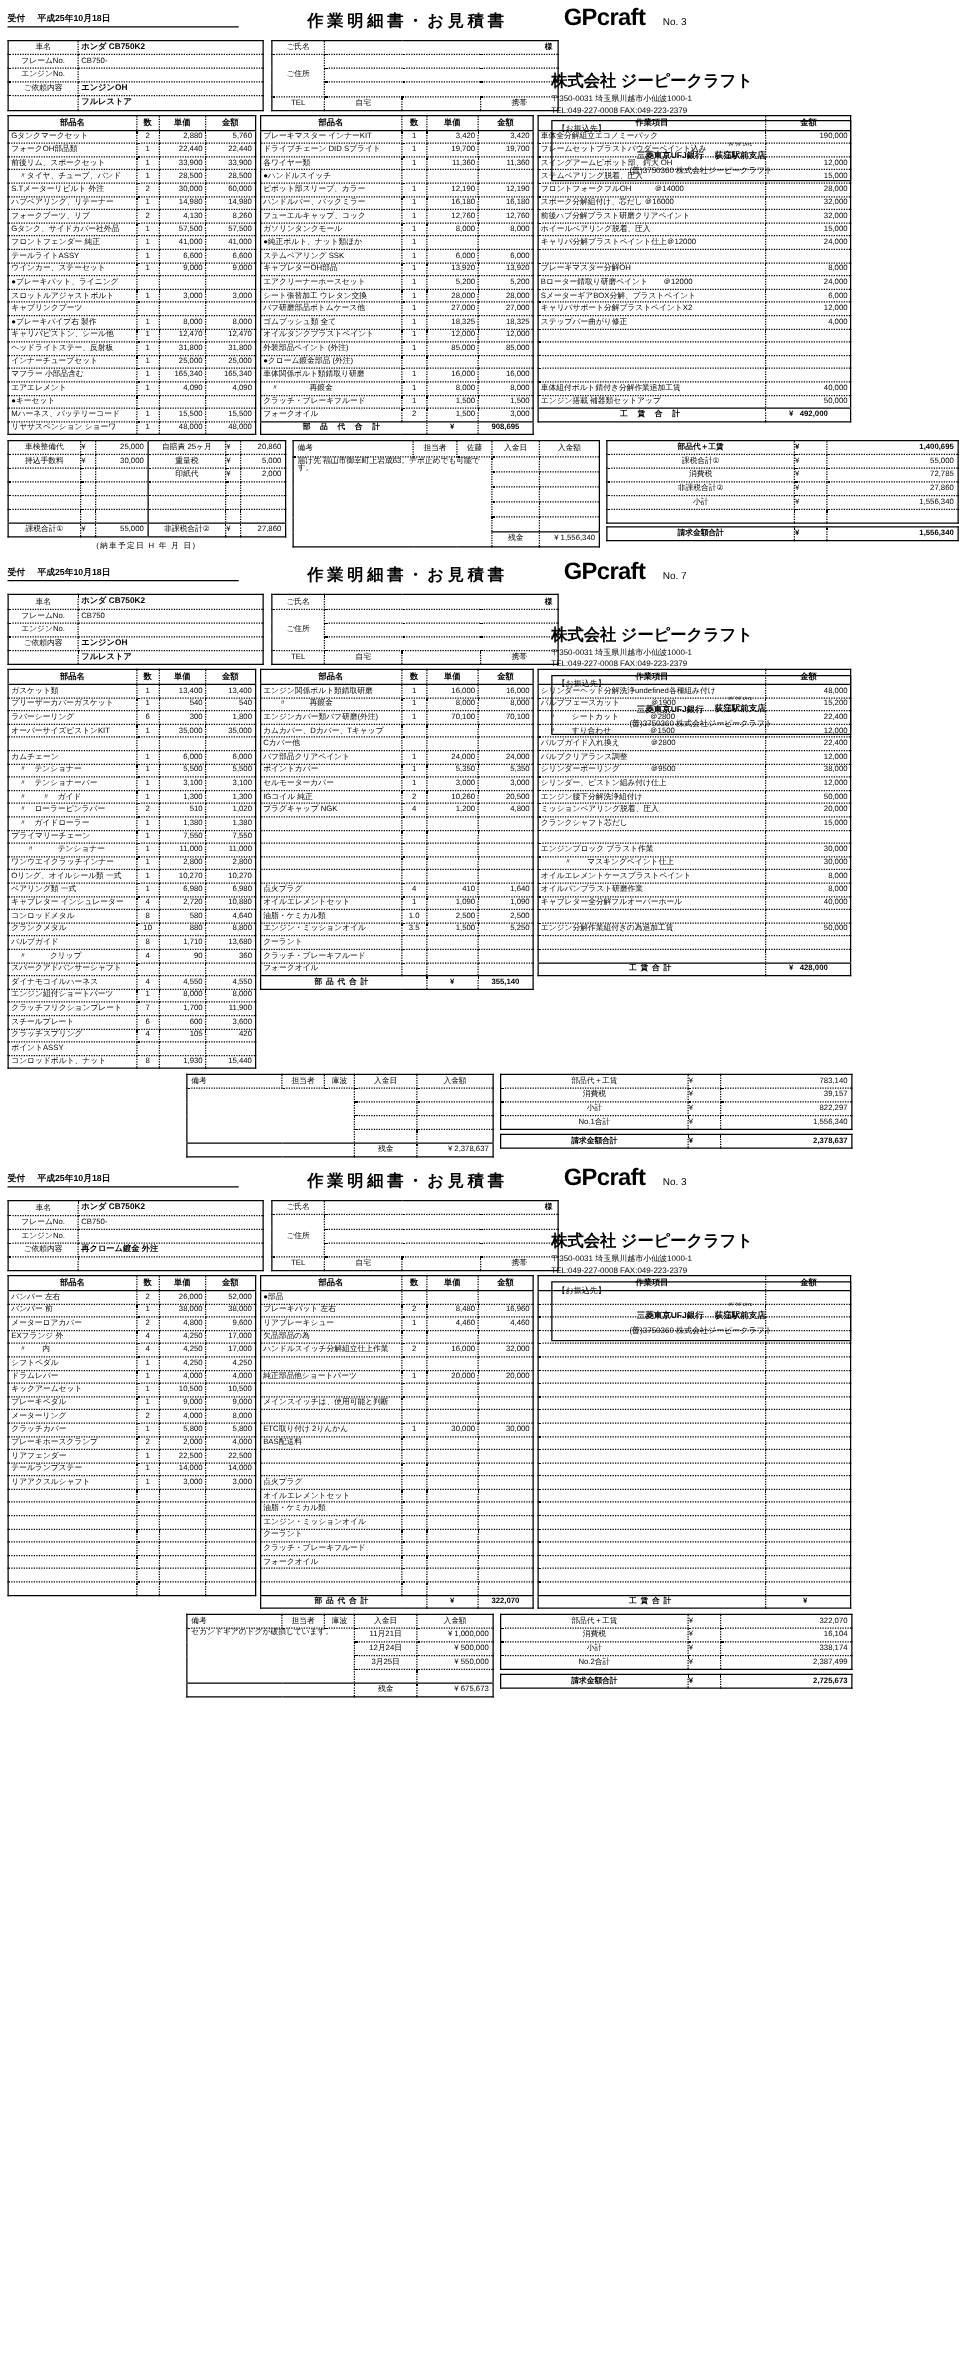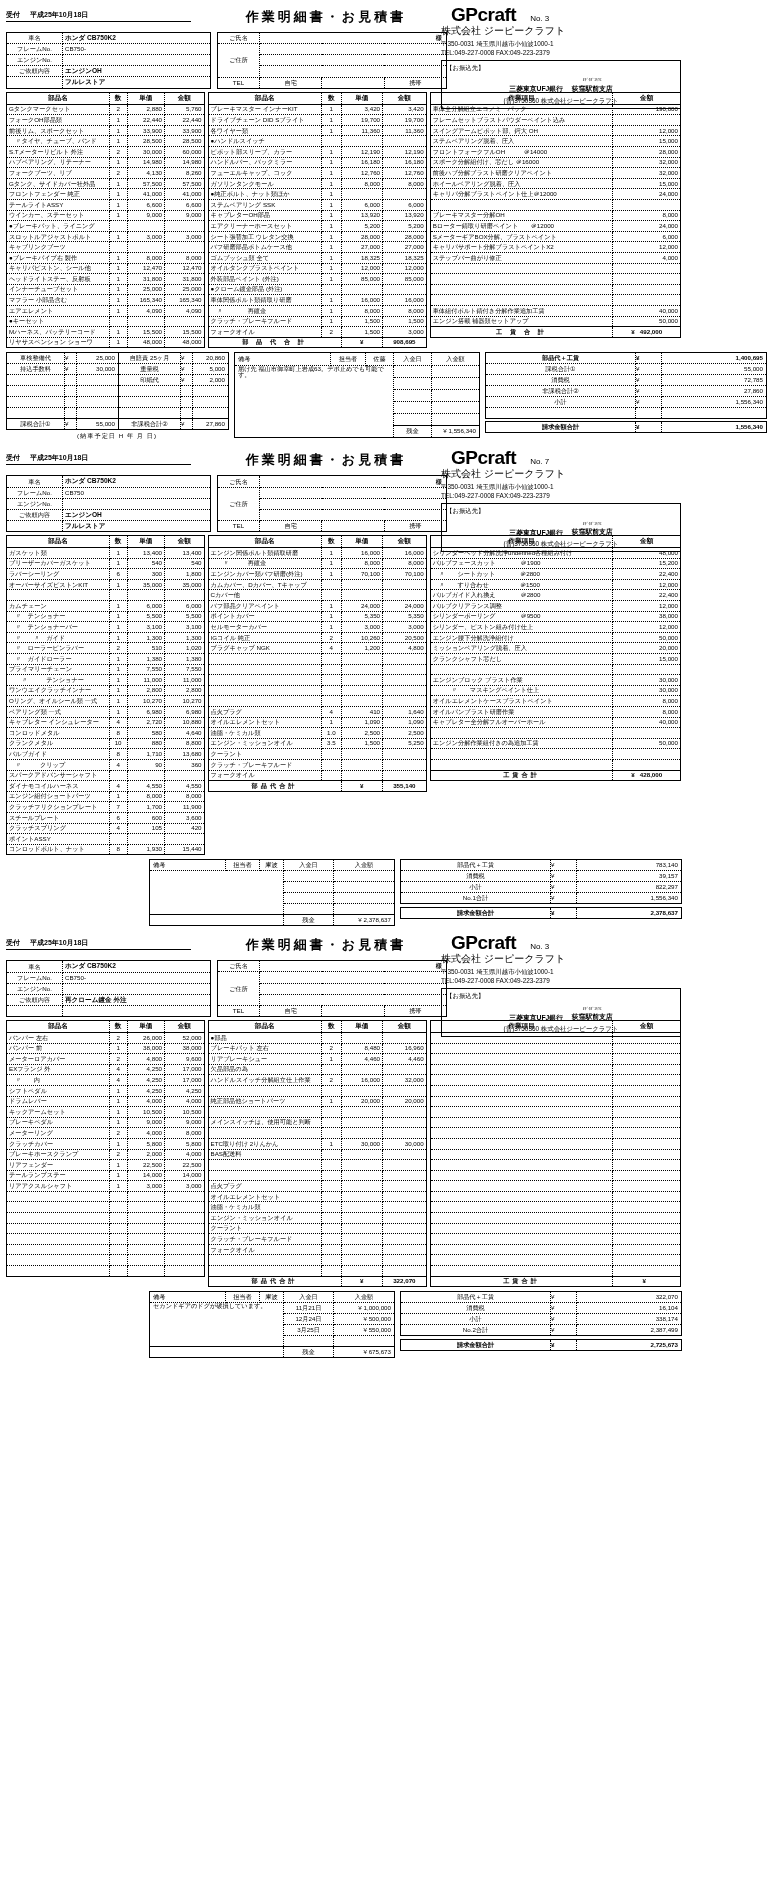--- a/index.html
+++ b/index.html
@@ -19,21 +19,21 @@
   .hdr-recv { width:205px; padding-top:6px; }
   .recv-row { display:flex; align-items:baseline; gap:10px; border-bottom:1px solid #000; padding-bottom:1px; width:185px;}
   .recv-lbl { font-size:7px; font-weight:bold; }
   .recv-date { font-size:7px; font-weight:bold; }
   .hdr-title { flex:1; text-align:center; font-size:13px; font-weight:bold; letter-spacing:3px; padding-top:4px; }
   .hdr-co { width:240px; text-align:left; padding-left:10px; }
   .gp { font-size:19px; font-weight:bold; letter-spacing:-0.5px; display:inline-block; }
   .nolab { font-size:8px; margin-left:14px; }
 
   .coblock { width:240px; position:absolute; right:6px; top:24px; font-size:6.4px; line-height:1.45; }
-  .coblock .conm { font-size:10px; font-weight:normal; }
+  .coblock .conm { font-size:13px; font-weight:bold;margin-top:32px; }
   .bank-box { border:1px solid #000; margin-top:3px; padding:2px 4px 3px 4px; }
   .bank-ttl { font-size:6.4px; }
   .bank-r { text-align:center; margin-top:2px; }
   .furi { font-size:3.8px; letter-spacing:0px; }
   .bank-nm { font-size:6.8px; font-weight:bold; }
   .bank-ac { font-size:6.4px; text-align:center; margin-top:2px; }
 
   
   .custrow { display:flex; gap:6px; margin-top:2px; }
   tbl, table { border-collapse:collapse; }

